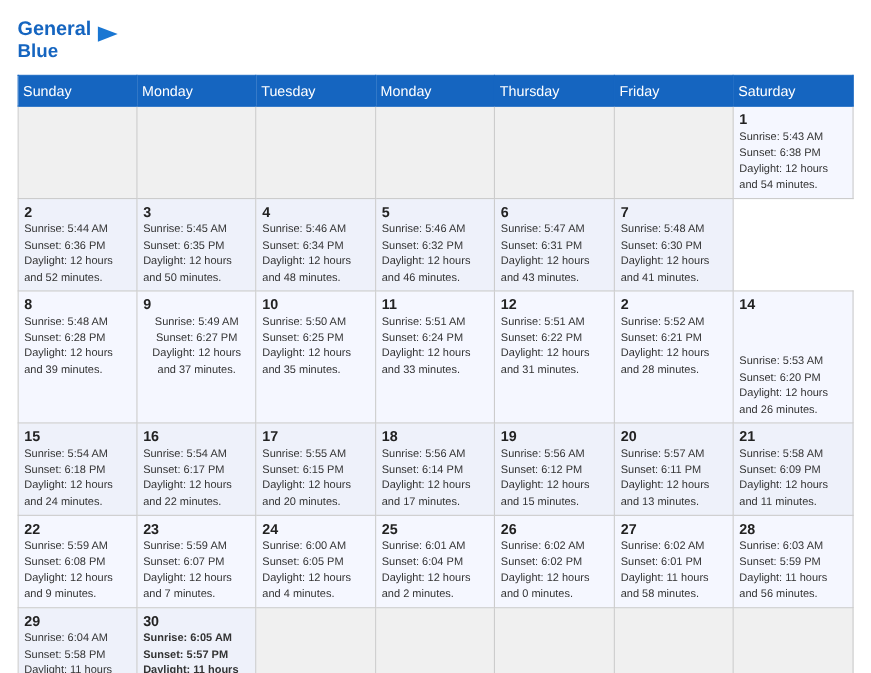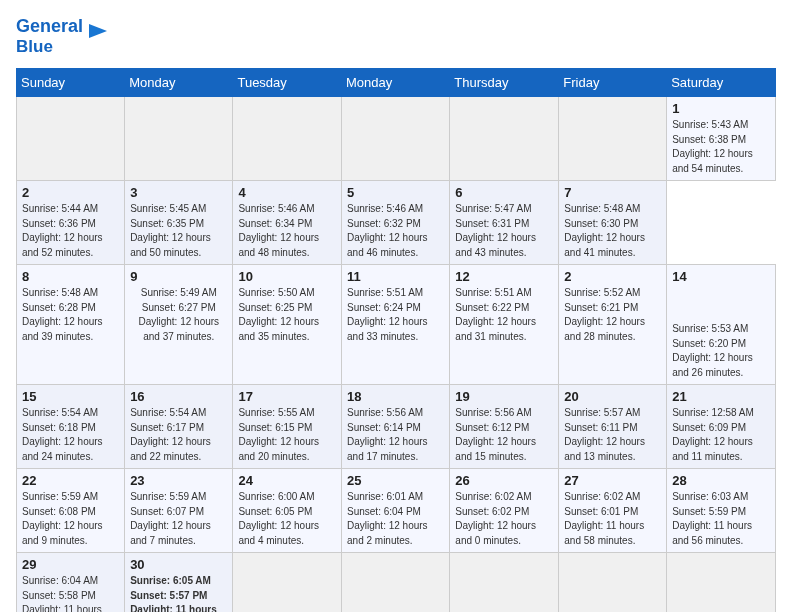--- a/index.html
+++ b/index.html
@@ -236,21 +236,21 @@
         </td>
         <td>
           <span class="day-num">20</span>
           <div class="day-info" style="white-space: pre-line;">Sunrise: 5:57 AM
 Sunset: 6:11 PM
 Daylight: 12 hours
 and 13 minutes.</div>
         </td>
         <td>
           <span class="day-num">21</span>
-          <div class="day-info" style="white-space: pre-line;">Sunrise: 12:58 AM
+          <div class="day-info" style="white-space: pre-line;">Sunrise: 5:58 AM
 Sunset: 6:09 PM
 Daylight: 12 hours
 and 11 minutes.</div>
         </td>
       </tr>
       <tr>
         <td>
           <span class="day-num">22</span>
           <div class="day-info" style="white-space: pre-line;">Sunrise: 5:59 AM
 Sunset: 6:08 PM

